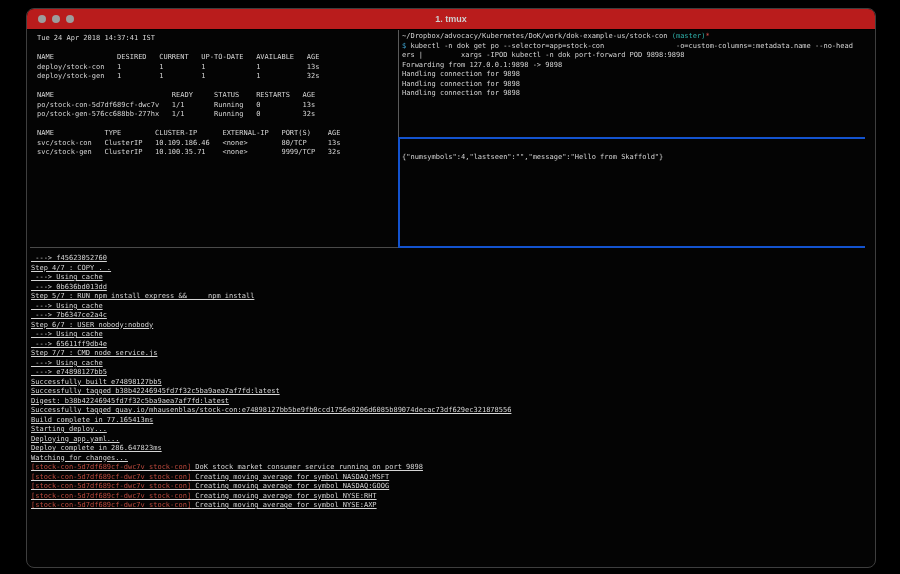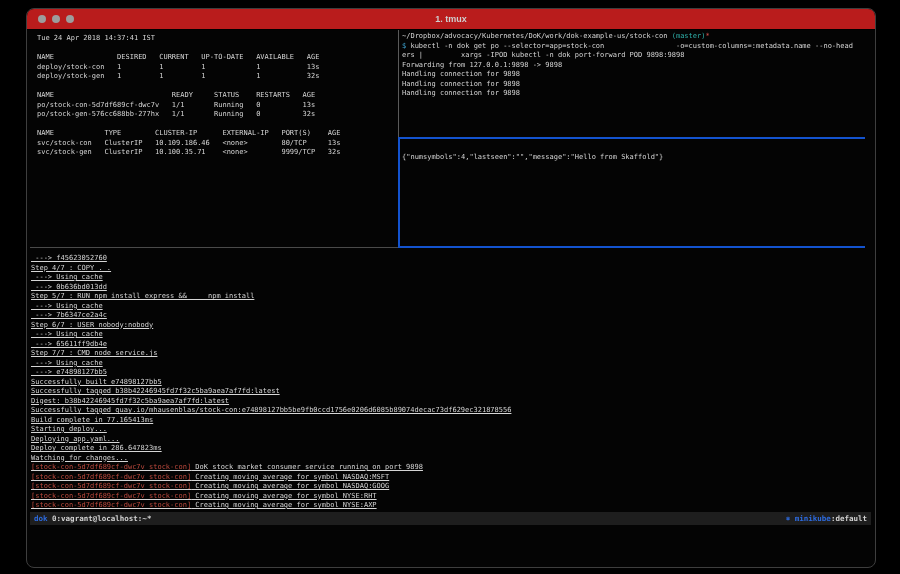--- a/index.html
+++ b/index.html
@@ -70,18 +70,14 @@
   <div class="div-h d1 blue"></div>
 
   <div class="pane pane1"><div class="tline"><span>~/Dropbox/advocacy/Kubernetes/DoK/work/dok-example-us/stock-con </span><span style="color: rgb(47, 176, 170);">(master)</span><span style="color: rgb(217, 83, 79);">*</span></div><div class="tline"><span style="color: rgb(63, 167, 214);">$</span><span> kubectl -n dok get po --selector=app=stock-con                 -o=custom-columns=:metadata.name --no-head</span></div><div class="tline"><span>ers |         xargs -IPOD kubectl -n dok port-forward POD 9898:9898</span></div><div class="tline"><span>Forwarding from 127.0.0.1:9898 -&gt; 9898</span></div><div class="tline"><span>Handling connection for 9898</span></div><div class="tline"><span>Handling connection for 9898</span></div><div class="tline"><span>Handling connection for 9898</span></div></div>
   <div class="pane pane2"><div class="tline"><span>&nbsp;</span></div><div class="tline"><span>{"numsymbols":4,"lastseen":"","message":"Hello from Skaffold"}</span></div></div>
 
   <div class="div-h d2a"></div>
   <div class="div-h d2b"></div>
 
   <div class="pane pane3"><div class="tline"><span> ---&gt; f45623052760</span></div><div class="tline"><span>Step 4/7 : COPY . .</span></div><div class="tline"><span> ---&gt; Using cache</span></div><div class="tline"><span> ---&gt; 0b636bd013dd</span></div><div class="tline"><span>Step 5/7 : RUN npm install express &amp;&amp;     npm install</span></div><div class="tline"><span> ---&gt; Using cache</span></div><div class="tline"><span> ---&gt; 7b6347ce2a4c</span></div><div class="tline"><span>Step 6/7 : USER nobody:nobody</span></div><div class="tline"><span> ---&gt; Using cache</span></div><div class="tline"><span> ---&gt; 65611ff9db4e</span></div><div class="tline"><span>Step 7/7 : CMD node service.js</span></div><div class="tline"><span> ---&gt; Using cache</span></div><div class="tline"><span> ---&gt; e74898127bb5</span></div><div class="tline"><span>Successfully built e74898127bb5</span></div><div class="tline"><span>Successfully tagged b38b42246945fd7f32c5ba9aea7af7fd:latest</span></div><div class="tline"><span>Digest: b38b42246945fd7f32c5ba9aea7af7fd:latest</span></div><div class="tline"><span>Successfully tagged quay.io/mhausenblas/stock-con:e74898127bb5be9fb0ccd1756e0206d6085b89074decac73df629ec321878556</span></div><div class="tline"><span>Build complete in 77.165413ms</span></div><div class="tline"><span>Starting deploy...</span></div><div class="tline"><span>Deploying app.yaml...</span></div><div class="tline"><span>Deploy complete in 286.647823ms</span></div><div class="tline"><span>Watching for changes...</span></div><div class="tline"><span style="color: rgb(191, 74, 62);">[stock-con-5d7df689cf-dwc7v stock-con]</span><span> DoK stock market consumer service running on port 9898</span></div><div class="tline"><span style="color: rgb(191, 74, 62);">[stock-con-5d7df689cf-dwc7v stock-con]</span><span> Creating moving average for symbol NASDAQ:MSFT</span></div><div class="tline"><span style="color: rgb(191, 74, 62);">[stock-con-5d7df689cf-dwc7v stock-con]</span><span> Creating moving average for symbol NASDAQ:GOOG</span></div><div class="tline"><span style="color: rgb(191, 74, 62);">[stock-con-5d7df689cf-dwc7v stock-con]</span><span> Creating moving average for symbol NYSE:RHT</span></div><div class="tline"><span style="color: rgb(191, 74, 62);">[stock-con-5d7df689cf-dwc7v stock-con]</span><span> Creating moving average for symbol NYSE:AXP</span></div></div>
 
-  <div class="statusbar">
-    <div class="status-left"><span style="color: rgb(45, 107, 223);">dok</span><span> 0:vagrant@localhost:~*</span></div>
-    <div class="status-right"><span style="color: rgb(45, 107, 223);">⎈ </span><span style="color: rgb(45, 107, 223);">minikube</span><span>:default</span></div>
-  </div>
 
 </div>
 
 </body></html>

